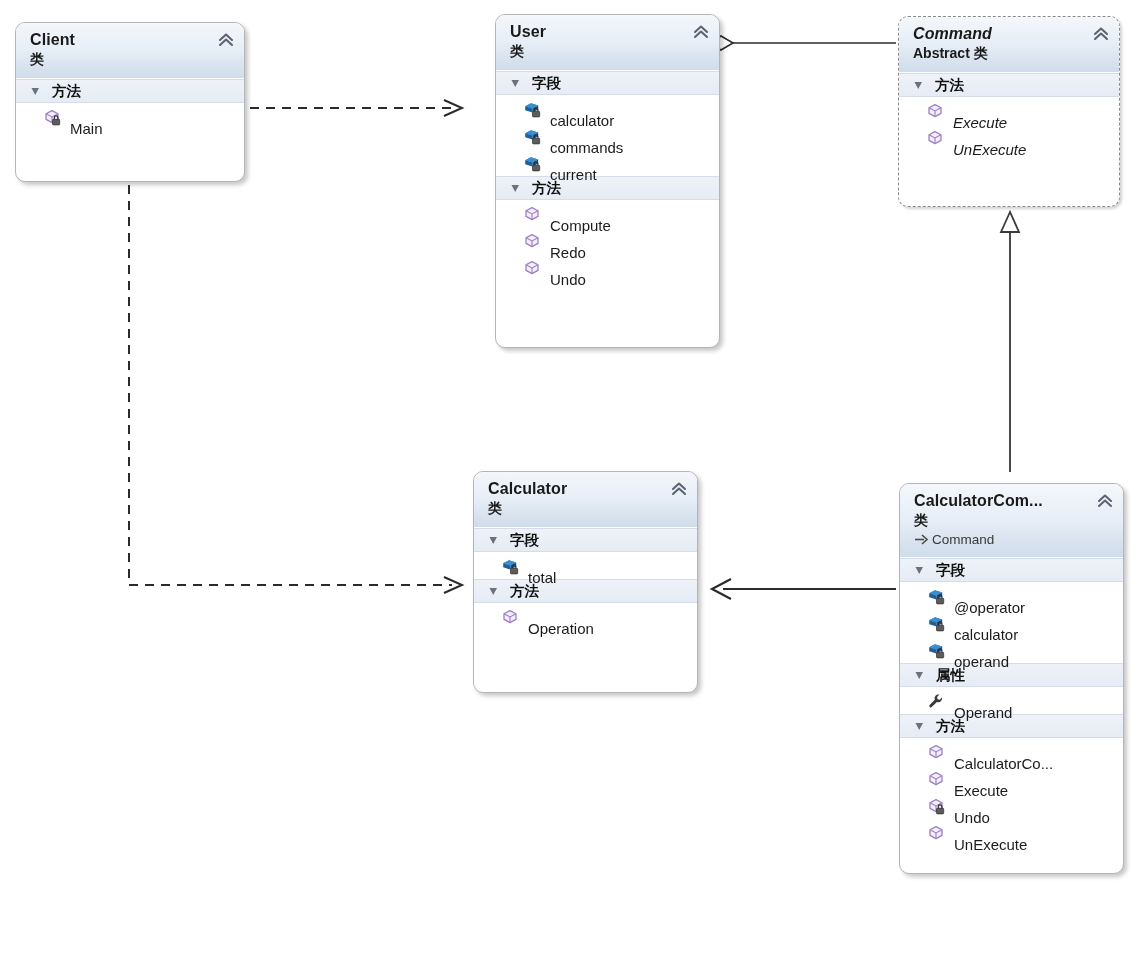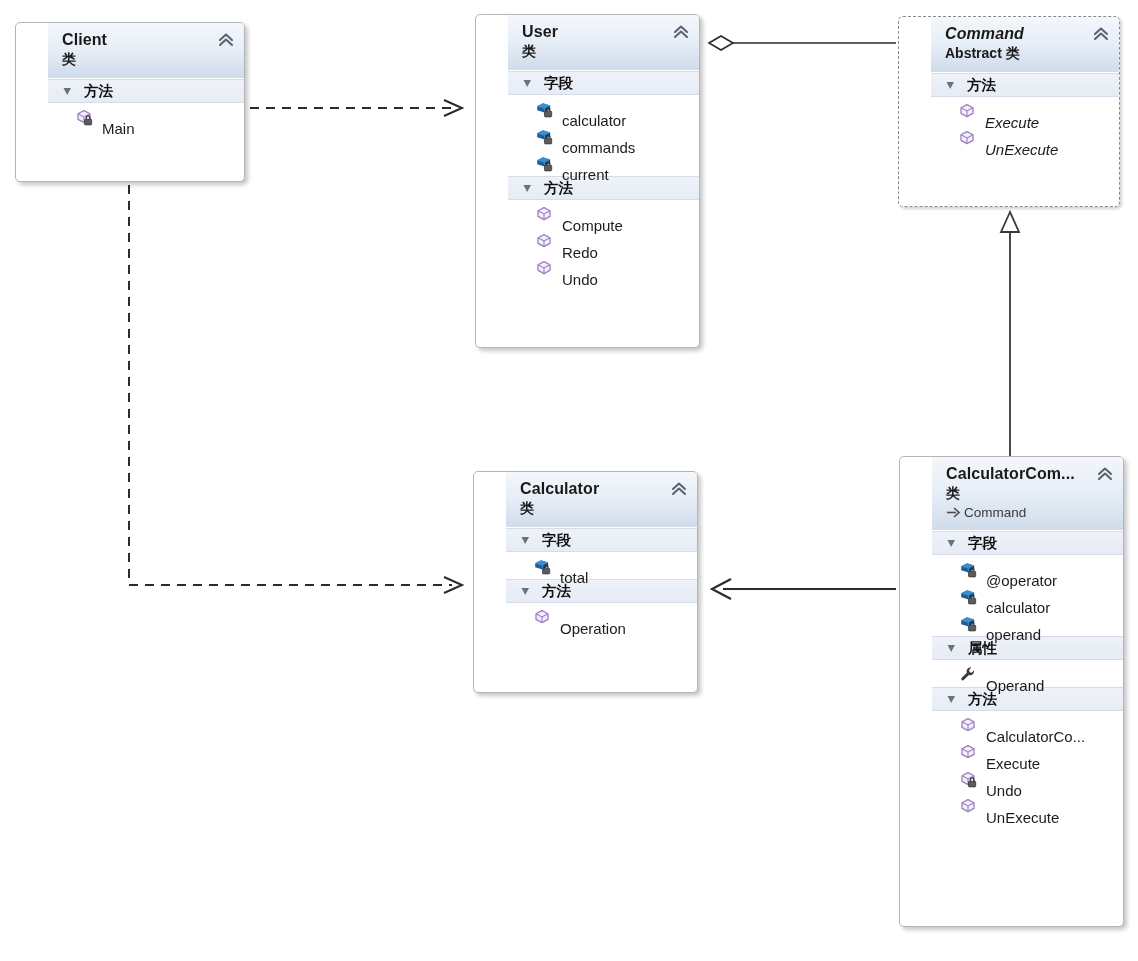--- a/index.html
+++ b/index.html
@@ -19,25 +19,24 @@
     left: 0; top: 0;
     width: 1138px;
     height: 961px;
   }
   
   .class-box {
     position: absolute;
     box-sizing: border-box;
     background: #ffffff;
     border: 1px solid #b5b5b5;
-    border-radius: 5px;
+    border-radius: 10px;
     box-shadow: 3px 3px 4px rgba(0,0,0,0.22);
     overflow: hidden;
     z-index: 5;
-    padding-left: 32px;
   }
   .class-box.abstract {
     border: 1px dashed #8a8a8a;
     box-shadow: 2px 2px 3px rgba(0,0,0,0.18);
   }
   .cb-header {
     position: relative;
     background: linear-gradient(to bottom, #f4f7fb 0%, #e7eef7 48%, #cfdcea 100%);
     padding: 8px 10px 9px 14px;
     border-bottom: 1px solid #ffffff;
@@ -186,21 +185,21 @@
       <g>
       <rect x="9.5" y="11.3" width="7.2" height="5.6" rx="0.8" fill="#5c5c5c" stroke="#2f2f2f" stroke-width="0.7"></rect>
       <path d="M11.3 11.3 v-1.6 a1.8 1.8 0 0 1 3.6 0 v1.6" fill="none" stroke="#2f2f2f" stroke-width="1.2"></path>
     </g>
     </svg>
           </span>
           <span class="member-name">Main</span>
         </div>
         <div class="cb-pad"></div>
       </div>
-      <div class="class-box" style="left: 475px; top: 14px; width: 225px; height: 334px;">
+      <div class="class-box" style="left: 495px; top: 14px; width: 225px; height: 334px;">
         <div class="cb-header">
           <div class="cb-chevron">
             <svg viewBox="0 0 18 18" width="18" height="18">
       <path d="M3 9 L9 3.5 L15 9" fill="none" stroke="#5a6472" stroke-width="2.1" stroke-linecap="round" stroke-linejoin="round"></path>
       <path d="M3 14 L9 8.5 L15 14" fill="none" stroke="#5a6472" stroke-width="2.1" stroke-linecap="round" stroke-linejoin="round"></path>
     </svg>
           </div>
           <div class="cb-title">User</div>
           <div class="cb-stereotype">类</div>
         </div>
@@ -391,21 +390,21 @@
       <path d="M9 2.6 L15 5.8 L15 11.4 L9 14.6 L3 11.4 L3 5.8 Z" fill="#f3eefa" stroke="#9d7fc4" stroke-width="1.3" stroke-linejoin="round"></path>
       <path d="M3 5.8 L9 8.9 L15 5.8" fill="none" stroke="#9d7fc4" stroke-width="1.1"></path>
       <path d="M9 8.9 L9 14.6" fill="none" stroke="#9d7fc4" stroke-width="1.1"></path>
 
     </svg>
           </span>
           <span class="member-name">Operation</span>
         </div>
         <div class="cb-pad"></div>
       </div>
-      <div class="class-box" style="left: 899px; top: 456px; width: 225px; height: 471px;">
+      <div class="class-box" style="left: 899px; top: 483px; width: 225px; height: 391px;">
         <div class="cb-header">
           <div class="cb-chevron">
             <svg viewBox="0 0 18 18" width="18" height="18">
       <path d="M3 9 L9 3.5 L15 9" fill="none" stroke="#5a6472" stroke-width="2.1" stroke-linecap="round" stroke-linejoin="round"></path>
       <path d="M3 14 L9 8.5 L15 14" fill="none" stroke="#5a6472" stroke-width="2.1" stroke-linecap="round" stroke-linejoin="round"></path>
     </svg>
           </div>
           <div class="cb-title">CalculatorCom...</div>
           <div class="cb-stereotype">类</div>
           <div class="cb-base">

